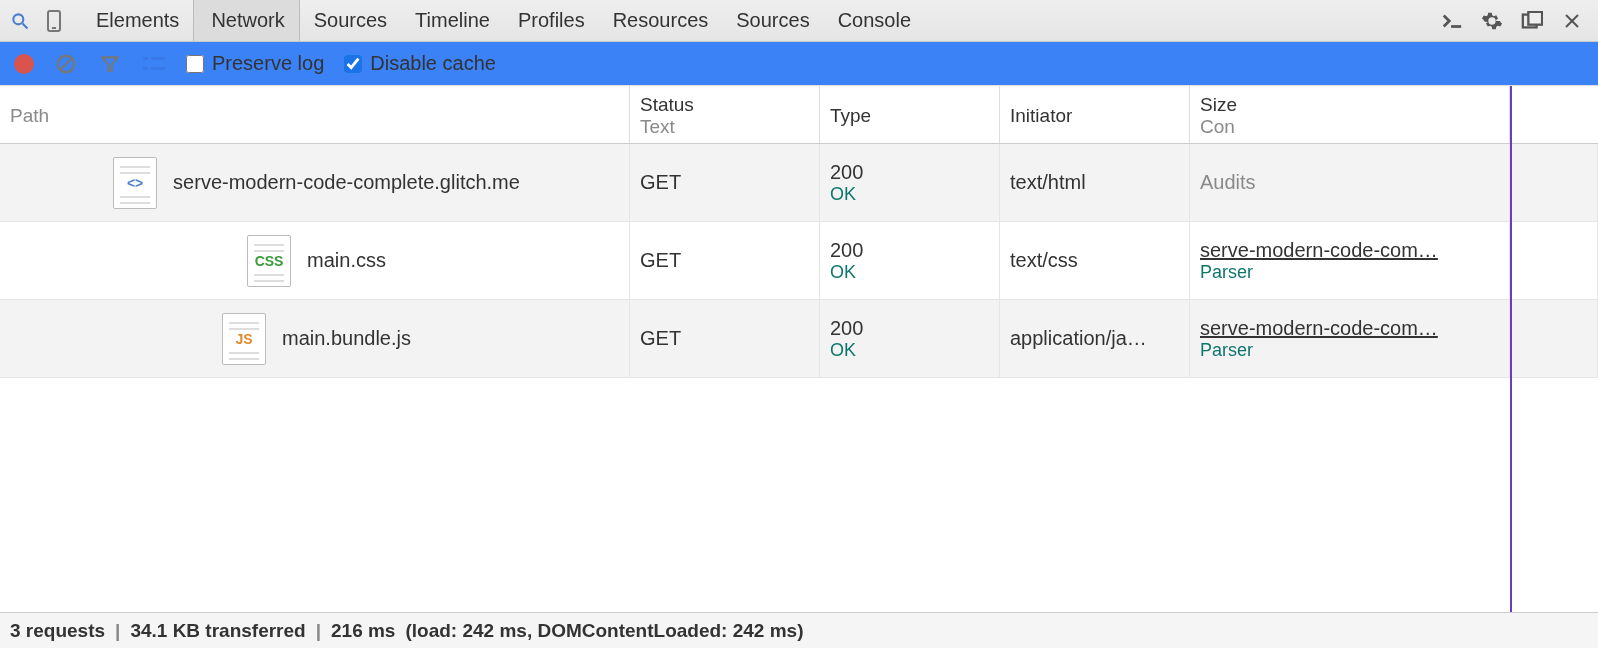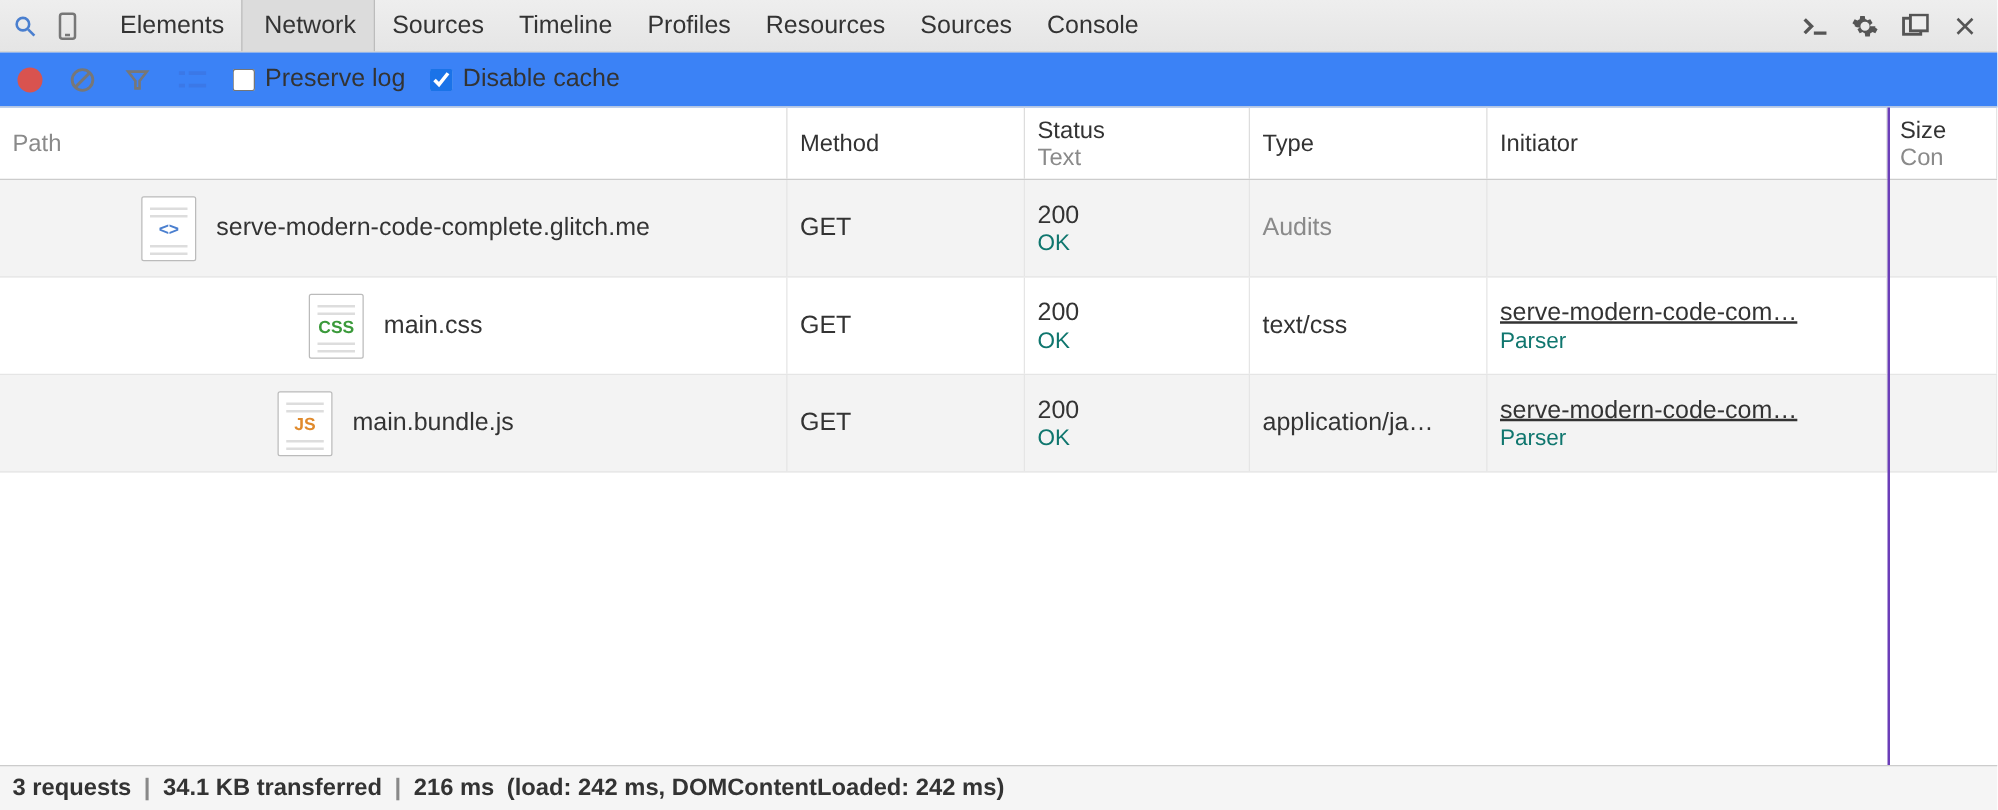--- a/index.html
+++ b/index.html
@@ -254,23 +254,20 @@
     <span>Disable cache</span>
   </label>
 </div>
 
 <div class="grid">
   <div class="thead">
     <div class="th">
       <span class="sub">Path</span>
     </div>
     <div class="th">
-        <span>Method</span>
-      </div>
-    <div class="th">
       <span>Status</span>
       <span class="sub">Text</span>
     </div>
     <div class="th">
         <span>Type</span>
       </div>
     <div class="th">
         <span>Initiator</span>
       </div>
     <div class="th">
@@ -287,20 +284,23 @@
         </div>
       <span class="txt">serve-modern-code-complete.glitch.me</span>
     </div>
     <div class="td">
         <span>GET</span>
       </div>
     <div class="td">
       <span>200</span>
       <span class="sub">OK</span>
     </div>
+    <div class="td">
+        <span>text/html</span>
+      </div>
     <div class="td initiator">
       <span class="muted">Audits</span>
     </div>
     <div class="td"></div>
   </div>
 
   <div class="trow">
     <div class="td namecell">
       <div class="file-icon css">
           <span class="bars"></span>

